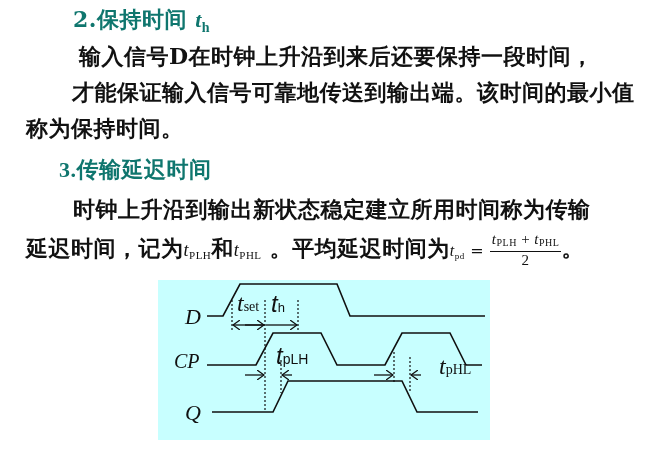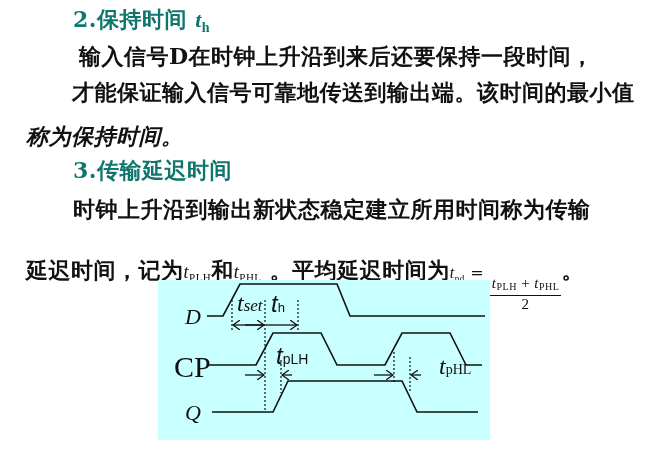--- a/index.html
+++ b/index.html
@@ -4,37 +4,37 @@
 <style>
   html, body { margin: 0; padding: 0; background: #ffffff; }
   body { width: 647px; height: 454px; position: relative; overflow: hidden;
          font-family: "DejaVu Serif", "Liberation Serif", serif; color: #111; }
   .line { position: absolute; white-space: nowrap; font-size: 22px; font-weight: bold; letter-spacing: 0.5px; line-height: 30px; }
   .heading { color: #0f766e; }
   .it { font-family: "Liberation Serif", serif; font-style: italic; font-weight: normal; }
   .sub { font-family: "Liberation Serif", serif; font-size: 11px; font-weight: normal; font-style: normal; vertical-align: -3px; }
   .hsub { font-family: "Liberation Serif", serif; font-size: 14px; vertical-align: -5px; font-weight: bold; }
   .frac { display: inline-block; vertical-align: middle; text-align: center; font-weight: normal; font-family: "Liberation Serif", serif; line-height: 16px; }
-  .frac .num { display: block; border-bottom: 1px solid #111; padding: 0 2px; font-size: 15px; margin-top: 44px; }
+  .frac .num { display: block; border-bottom: 1px solid #111; padding: 0 2px; font-size: 15px; }
   .frac .den { display: block; font-size: 15px; }
   .diagram { position: absolute; left: 158px; top: 280px; width: 332px; height: 160px; background: #c8ffff; }
   .diagram svg { position: absolute; left: 0; top: 0; }
 </style>
 </head>
 <body>
 
 <div class="line heading" style="left:73px; top:4px;">
   <span>2.保持时间 </span><span class="it" style="font-weight:bold;">t</span><span class="hsub">h</span>
 </div>
 
 <div class="line" style="left:79px; top:41px;">输入信号D在时钟上升沿到来后还要保持一段时间，</div>
 <div class="line" style="left:26px; top:77px;margin-left:46px;">才能保证输入信号可靠地传送到输出端。该时间的最小值</div>
-<div class="line" style="left:26px; top:121px;font-style:italic;">称为保持时间。</div>
+<div class="line" style="left:26px; top:113px;">称为保持时间。</div>
 
-<div class="line heading" style="left:73px; top:155px;">3.传输延迟时间</div>
+<div class="line heading" style="left:59px; top:155px;font-family:Liberation Serif, serif;">3.传输延迟时间</div>
 
 <div class="line" style="left:73px; top:194px;">时钟上升沿到输出新状态稳定建立所用时间称为传输</div>
 <div class="line" style="left:26px; top:231px;">
   <span>延迟时间，记为</span><span class="it" style="font-size:18px;">t</span><span class="sub">PLH</span><span>和</span><span class="it" style="font-size:18px;">t</span><span class="sub">PHL</span><span> 。平均延迟时间为</span><span class="it" style="font-size:16px;">t</span><span class="sub" style="font-size:9px;">pd</span><span style="font-weight:normal; font-size:16px;"> = </span><span class="frac"><span class="num"><span class="it">t</span><span class="sub" style="font-size:10px;vertical-align:-2px;">PLH</span><span> + </span><span class="it">t</span><span class="sub" style="font-size:10px;vertical-align:-2px;">PHL</span></span><span class="den">2</span></span><span>。</span>
 </div>
 
 <div class="diagram">
   <svg width="332" height="160" viewBox="158 280 332 160" xmlns="http://www.w3.org/2000/svg">
     <defs>
       <marker id="arr" markerWidth="8" markerHeight="10" refX="7" refY="5" orient="auto" markerUnits="userSpaceOnUse">
@@ -60,25 +60,25 @@
     <line x1="266" y1="325" x2="297" y2="325" stroke="#111" stroke-width="1.3" marker-end="url(#arr)"></line>
 
     <line x1="245" y1="375" x2="264" y2="375" stroke="#111" stroke-width="1.3" marker-end="url(#arr)"></line>
     <line x1="292" y1="375" x2="282" y2="375" stroke="#111" stroke-width="1.3" marker-end="url(#arr)"></line>
 
     <line x1="374" y1="375" x2="393" y2="375" stroke="#111" stroke-width="1.3" marker-end="url(#arr)"></line>
     <line x1="421" y1="375" x2="411" y2="375" stroke="#111" stroke-width="1.3" marker-end="url(#arr)"></line>
   </svg>
 
   <div style="position:absolute; left:27px; top:24px; font-family:'Liberation Serif',serif; font-style:italic; font-size:22px;">D</div>
-  <div style="position:absolute; left:16px; top:70px; font-family:'Liberation Serif',serif; font-size:30px;">CP</div>
+  <div style="position:absolute; left:16px; top:70px; font-family:'Liberation Serif',serif; font-style:italic; font-size:20px;">CP</div>
   <div style="position:absolute; left:27px; top:120px; font-family:'Liberation Serif',serif; font-style:italic; font-size:22px;">Q</div>
 
   <div style="position:absolute; left:79px; top:10px; font-family:'Liberation Serif',serif; white-space:nowrap;">
-    <span style="font-style:italic; font-size:24px;">t</span><span style="font-size:17px;font-style:italic;">set</span>
+    <span style="font-style:italic; font-size:24px;">t</span><span style="font-size:14px;">set</span>
   </div>
   <div style="position:absolute; left:113px; top:10px; font-family:Liberation Sans, sans-serif; white-space:nowrap;">
     <span style="font-style:italic; font-size:24px;">t</span><span style="font-size:13px;">h</span>
   </div>
   <div style="position:absolute; left:118px; top:62px; font-family:Liberation Sans, sans-serif; white-space:nowrap;">
     <span style="font-style:italic; font-size:24px;">t</span><span style="font-size:14px;">pLH</span>
   </div>
   <div style="position:absolute; left:265px; top:73px; font-family:'Liberation Serif',serif; white-space:nowrap;margin-left:16px;">
     <span style="font-style:italic; font-size:24px;">t</span><span style="font-size:14px;">pHL</span>
   </div>

